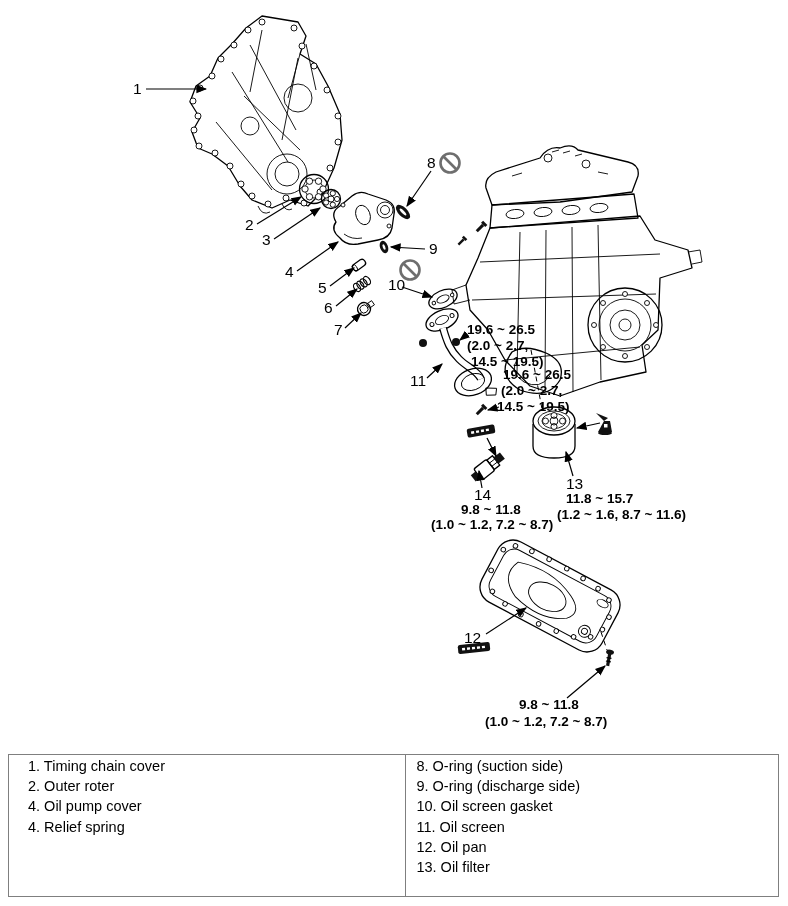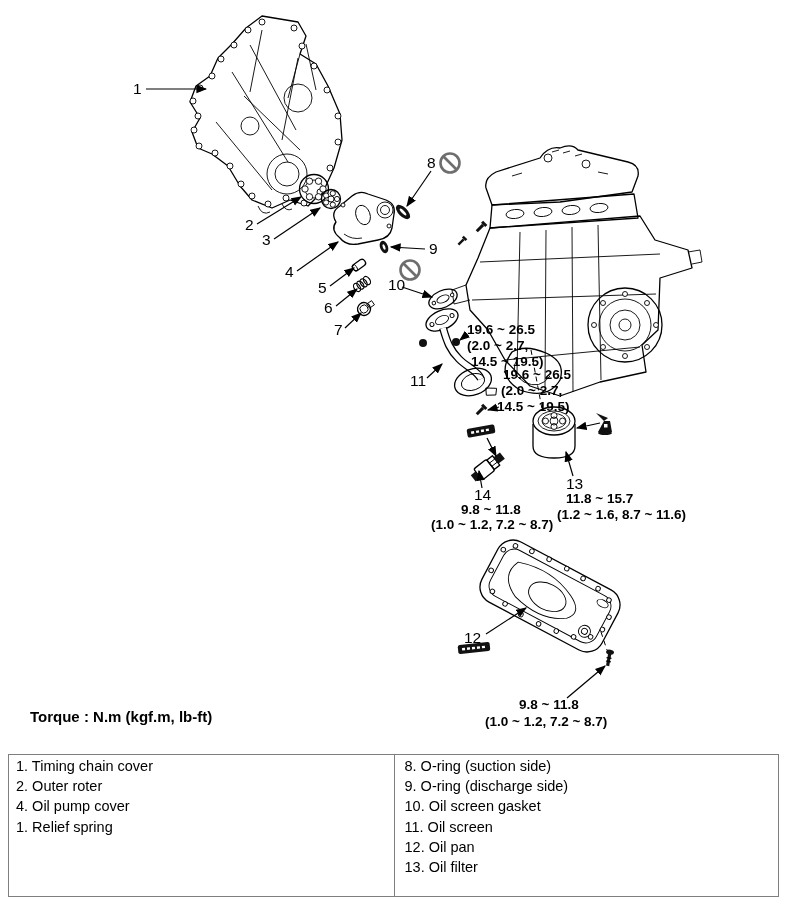--- a/index.html
+++ b/index.html
@@ -13,21 +13,21 @@
   svg .ld{fill:none;stroke:#000;stroke-width:1.2;marker-end:url(#ah);}
   svg .plain{fill:none;stroke:#000;stroke-width:1.2;}
   svg .dash{fill:none;stroke:#000;stroke-width:1;stroke-dasharray:5 4;}
   svg text{fill:#000;}
   svg .cn{font:15.5px "Liberation Sans","DejaVu Sans",sans-serif;}
   svg .tq{font:bold 13.5px "Liberation Sans","DejaVu Sans",sans-serif;}
   svg .prohib{fill:none;stroke:#6e6e6e;stroke-width:2.6;}
   .torque-note{position:absolute;left:30px;top:708px;font-weight:bold;font-size:15px;}
   .legend{position:absolute;left:8px;top:754px;width:771px;height:143px;
           border:1px solid #7f7f7f;display:flex;box-sizing:border-box;background:#fff;}
-  .legend-col{width:50%;box-sizing:border-box;padding:1px 0 0 7px;}
+  .legend-col{width:50%;box-sizing:border-box;padding:1px 0 0 7px;margin-left:12px;}
   .legend-col.right{border-left:1px solid #7f7f7f;padding-left:10px;}
   .legend-item{font-size:14.5px;line-height:20.2px;white-space:nowrap;}
 </style>
 </head>
 <body>
 
 <div class="stage">
 
   <svg class="diagram-svg" width="788" height="750" viewBox="0 0 788 750">
     <defs>
@@ -350,28 +350,27 @@
     <g>
       <text class="tq" x="461" y="514">9.8 ~ 11.8</text>
       <text class="tq" x="431" y="529">(1.0 ~ 1.2, 7.2 ~ 8.7)</text>
     </g>
     <g>
       <text class="tq" x="519" y="709">9.8 ~ 11.8</text>
       <text class="tq" x="485" y="726">(1.0 ~ 1.2, 7.2 ~ 8.7)</text>
     </g>
   </svg>
 
-  <div class="torque-note">Torque : N.m (kgf.m, lb-ft)</div>
 
   <div class="legend">
     <div class="legend-col">
       <div class="legend-item">1. Timing chain cover</div>
       <div class="legend-item">2. Outer roter</div>
       <div class="legend-item">4. Oil pump cover</div>
-      <div class="legend-item">1. Relief spring</div>
+      <div class="legend-item">4. Relief spring</div>
     </div>
     <div class="legend-col right">
       <div class="legend-item">8. O-ring (suction side)</div>
       <div class="legend-item">9. O-ring (discharge side)</div>
       <div class="legend-item">10. Oil screen gasket</div>
       <div class="legend-item">11. Oil screen</div>
       <div class="legend-item">12. Oil pan</div>
       <div class="legend-item">13. Oil filter</div>
     </div>
   </div>

